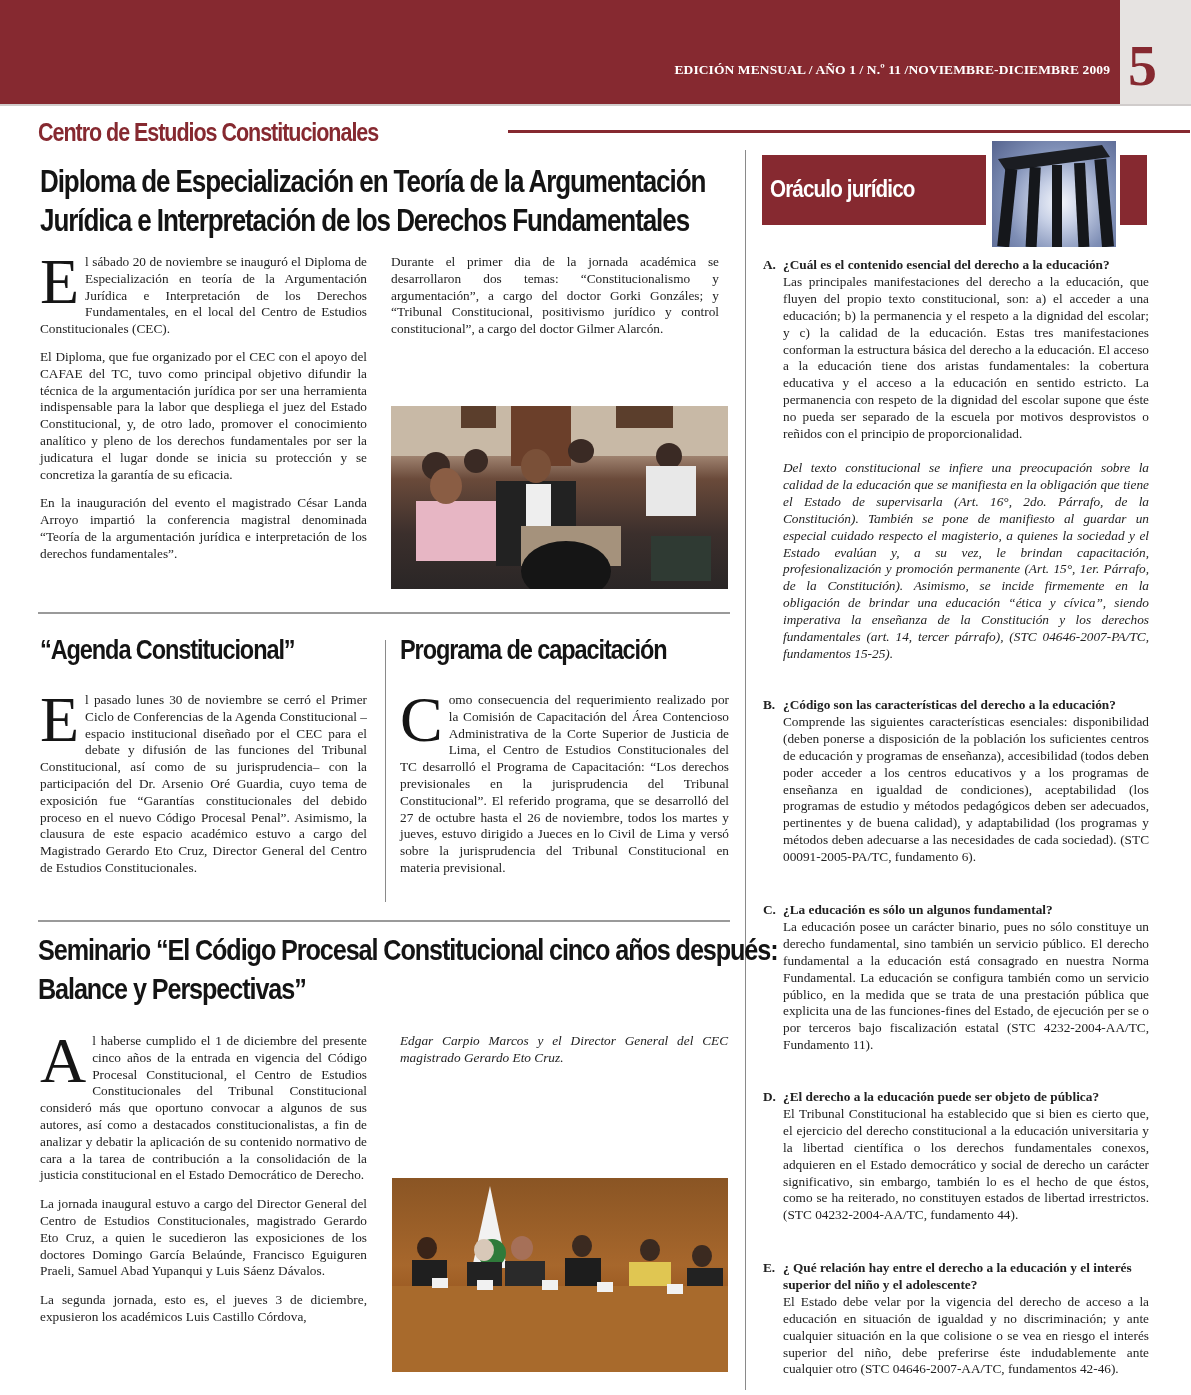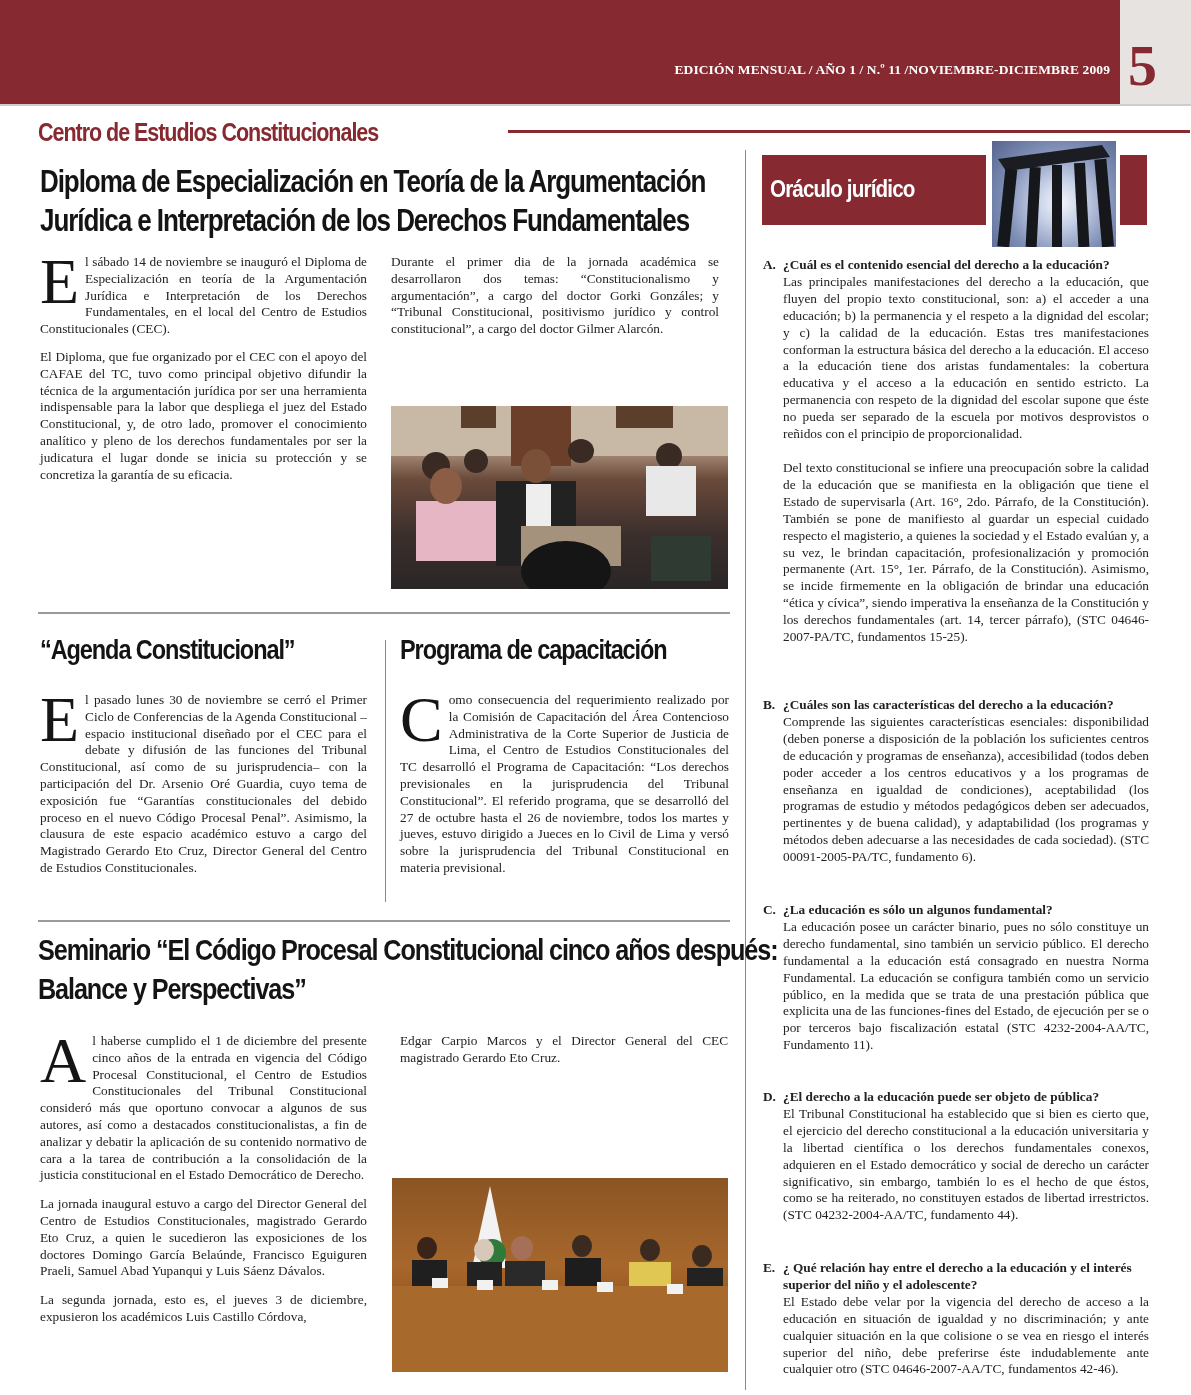--- a/index.html
+++ b/index.html
@@ -35,21 +35,21 @@
   .photo-columns { left: 992px; top: 141px; width: 124px; height: 106px; background: radial-gradient(circle at 55% 58%, #f4f6fb 0%, #c7d0e6 25%, #7f8fb6 60%, #56648f 100%); }
 
   .oraculo-bar { position: absolute; left: 762px; top: 155px; width: 224px; height: 70px; background: #862930; }
   .oraculo-bar-right { position: absolute; left: 1120px; top: 155px; width: 27px; height: 70px; background: #862930; }
   .oraculo-title { position: absolute; left: 770px; top: 174px; color: #ffffff; font-family: "Liberation Sans", sans-serif; font-weight: bold; font-size: 24px; line-height: 30px; letter-spacing: -1px; transform: scaleX(0.86); transform-origin: left center; white-space: nowrap; }
 
   .qa { position: absolute; left: 763px; width: 386px; font-size: 13.3px; line-height: 16.9px; color: #222; }
   .qa-q { font-weight: bold; display: flex; }
   .qa-letter { width: 20px; flex: 0 0 20px; }
   .qa-body { padding-left: 20px; text-align: justify; }
-  .qa-body p + p { margin-top: 17px; }
+  .qa-body p + p { margin-top: 17px; font-style: italic; }
 </style>
 </head>
 <body>
 
 <div class="masthead">
   <div class="masthead-edition">EDICIÓN MENSUAL / AÑO 1 / N.º 11 /NOVIEMBRE-DICIEMBRE 2009</div>
 </div>
 <div class="page-tab">
   <div class="page-number">5</div>
 </div>
@@ -59,22 +59,23 @@
 <div class="section-rule"></div>
 
 <div class="vrule" style="left:745px; top:150px; height:1240px;"></div>
 
 <div class="headline hl-main">
   <div>Diploma de Especialización en Teoría de la Argumentación</div>
   <div>Jurídica e Interpretación de los Derechos Fundamentales</div>
 </div>
 
 <div class="col" style="left:40px; top:254px; width:327px;">
-  <p><span class="dropcap">E</span><span>l sábado 14 de noviembre se inauguró el Diploma de Especialización en teoría de la Argumentación Jurídica e Interpretación de los Derechos Fundamentales, en el local del Centro de Estudios Constitucionales (CEC).</span></p>
+  <p><span class="dropcap">E</span><span>l sábado 20 de noviembre se inauguró el Diploma de Especialización en teoría de la Argumentación Jurídica e Interpretación de los Derechos Fundamentales, en el local del Centro de Estudios Constitucionales (CEC).</span></p>
   <p>El Diploma, que fue organizado por el CEC con el apoyo del CAFAE del TC, tuvo como principal objetivo difundir la técnica de la argumentación jurídica por ser una herramienta indispensable para la labor que despliega el juez del Estado Constitucional, y, de otro lado, promover el conocimiento analítico y pleno de los derechos fundamentales por ser la judicatura el lugar donde se inicia su protección y se concretiza la garantía de su eficacia.</p>
+  <p class="gap">En la inauguración del evento el magistrado César Landa Arroyo impartió la conferencia magistral denominada “Teoría de la argumentación jurídica e interpretación de los derechos fundamentales”.</p>
 </div>
 
 <div class="col" style="left:391px; top:254px; width:328px;">
   <p>Durante el primer dia de la jornada académica se desarrollaron dos temas: “Constitucionalismo y argumentación”, a cargo del doctor Gorki Gonzáles; y “Tribunal Constitucional, positivismo jurídico y control constitucional”, a cargo del doctor Gilmer Alarcón.</p>
 </div>
 
 <div class="photo photo-classroom">
   <svg width="337" height="183" viewBox="0 0 337 183">
     <rect x="0" y="0" width="337" height="50" fill="#c8b9a6"></rect>
     <rect x="70" y="0" width="35" height="22" fill="#5b3e2c"></rect>
@@ -116,21 +117,21 @@
   <div>Seminario “El Código Procesal Constitucional cinco años después:</div>
   <div>Balance y Perspectivas”</div>
 </div>
 
 <div class="col" style="left:40px; top:1033px; width:327px;">
   <p><span class="dropcap">A</span><span>l haberse cumplido el 1 de diciembre del presente cinco años de la entrada en vigencia del Código Procesal Constitucional, el Centro de Estudios Constitucionales del Tribunal Constitucional consideró más que oportuno convocar a algunos de sus autores, así como a destacados constitucionalistas, a fin de analizar y debatir la aplicación de su contenido normativo de cara a la tarea de contribución a la consolidación de la justicia constitucional en el Estado Democrático de Derecho.</span></p>
   <p class="gap">La jornada inaugural estuvo a cargo del Director General del Centro de Estudios Constitucionales, magistrado Gerardo Eto Cruz, a quien le sucedieron las exposiciones de los doctores Domingo García Belaúnde, Francisco Eguiguren Praeli, Samuel Abad Yupanqui y Luis Sáenz Dávalos.</p>
   <p class="gap">La segunda jornada, esto es, el jueves 3 de diciembre, expusieron los académicos Luis Castillo Córdova,</p>
 </div>
 
-<div class="col" style="left:400px; top:1033px; width:328px;">
+<div class="col" style="left:400px; top:1033px; width:328px;font-style:italic;">
   <p>Edgar Carpio Marcos y el Director General del CEC magistrado Gerardo Eto Cruz.</p>
 </div>
 
 <div class="photo photo-panel">
   <svg width="336" height="194" viewBox="0 0 336 194">
     <polygon points="98,8 80,90 115,90" fill="#f2f2f2"></polygon>
     <circle cx="100" cy="75" r="14" fill="#2f7a3a"></circle>
     <ellipse cx="35" cy="70" rx="10" ry="11" fill="#3a2418"></ellipse>
     <rect x="20" y="82" width="35" height="30" fill="#1f1f1f"></rect>
     <ellipse cx="92" cy="72" rx="10" ry="11" fill="#d8c8b8"></ellipse>
@@ -173,21 +174,21 @@
     </div>
   <div class="qa-body">
     <p>Las principales manifestaciones del derecho a la educación, que fluyen del propio texto constitucional, son: a) el acceder a una educación; b) la permanencia y el respeto a la dignidad del escolar; y c) la calidad de la educación. Estas tres manifestaciones conforman la estructura básica del derecho a la educación. El acceso a la educación tiene dos aristas fundamentales: la cobertura educativa y el acceso a la educación en sentido estricto. La permanencia con respeto de la dignidad del escolar supone que éste no pueda ser separado de la escuela por motivos desprovistos o reñidos con el principio de proporcionalidad.</p>
     <p>Del texto constitucional se infiere una preocupación sobre la calidad de la educación que se manifiesta en la obligación que tiene el Estado de supervisarla (Art. 16°, 2do. Párrafo, de la Constitución). También se pone de manifiesto al guardar un especial cuidado respecto el magisterio, a quienes la sociedad y el Estado evalúan y, a su vez, le brindan capacitación, profesionalización y promoción permanente (Art. 15°, 1er. Párrafo, de la Constitución). Asimismo, se incide firmemente en la obligación de brindar una educación “ética y cívica”, siendo imperativa la enseñanza de la Constitución y los derechos fundamentales (art. 14, tercer párrafo), (STC 04646-2007-PA/TC, fundamentos 15-25).</p>
   </div>
 </div>
 
 <div class="qa" style="top:697px;">
   <div class="qa-q">
       <span class="qa-letter">B.</span>
-      <span>¿Cuáles son las características del derecho a la educación?</span>
+      <span>¿Código son las características del derecho a la educación?</span>
     </div>
   <div class="qa-body">
     <p>Comprende las siguientes características esenciales: disponibilidad (deben ponerse a disposición de la población los suficientes centros de educación y programas de enseñanza), accesibilidad (todos deben poder acceder a los centros educativos y a los programas de enseñanza en igualdad de condiciones), aceptabilidad (los programas de estudio y métodos pedagógicos deben ser adecuados, pertinentes y de buena calidad), y adaptabilidad (los programas y métodos deben adecuarse a las necesidades de cada sociedad). (STC 00091-2005-PA/TC, fundamento 6).</p>
   </div>
 </div>
 
 <div class="qa" style="top:902px;">
   <div class="qa-q">
       <span class="qa-letter">C.</span>
       <span>¿La educación es sólo un algunos fundamental?</span>

